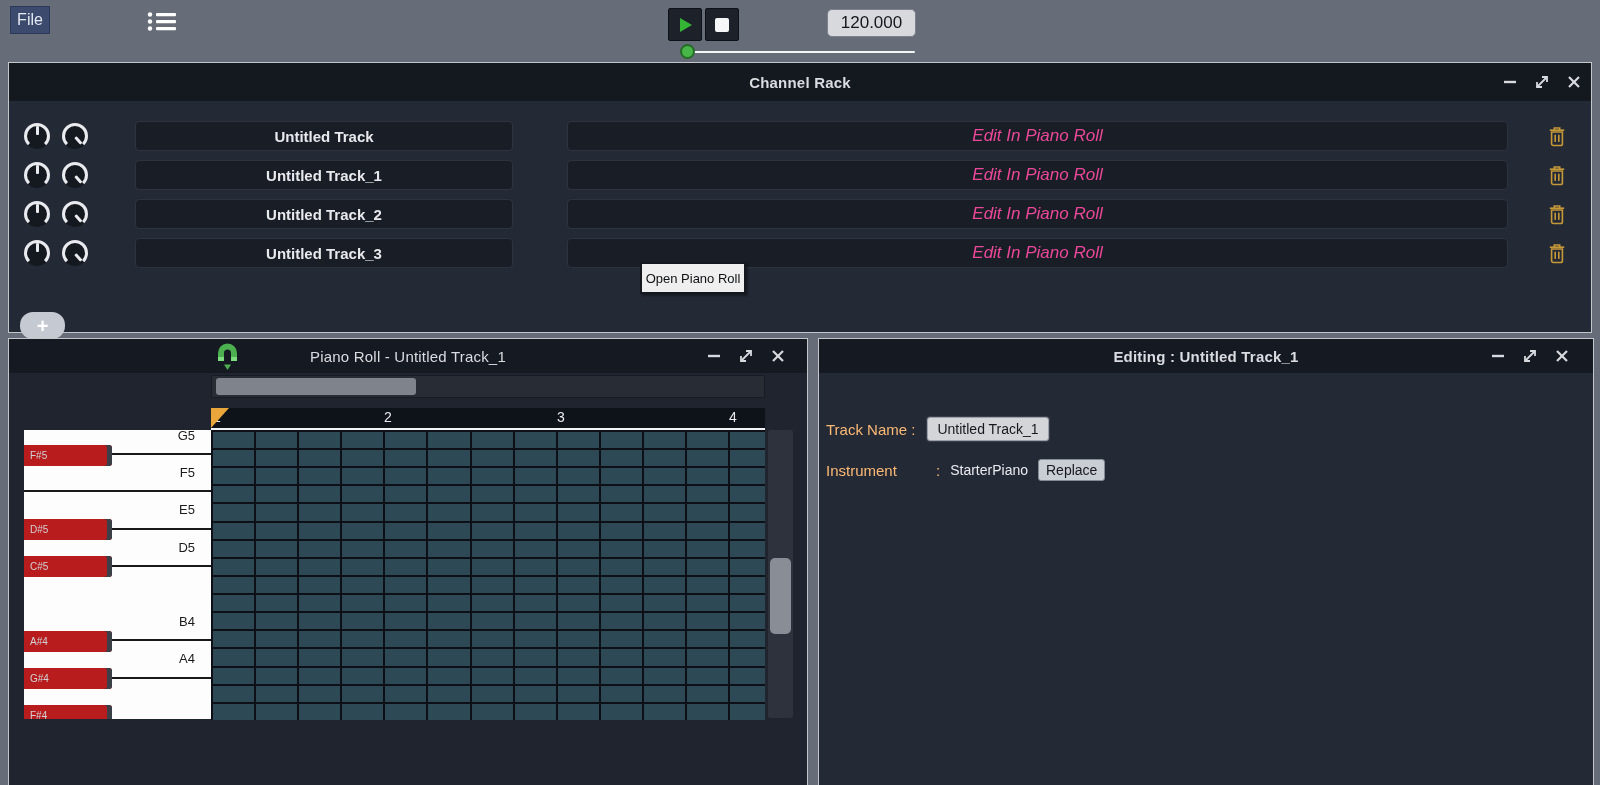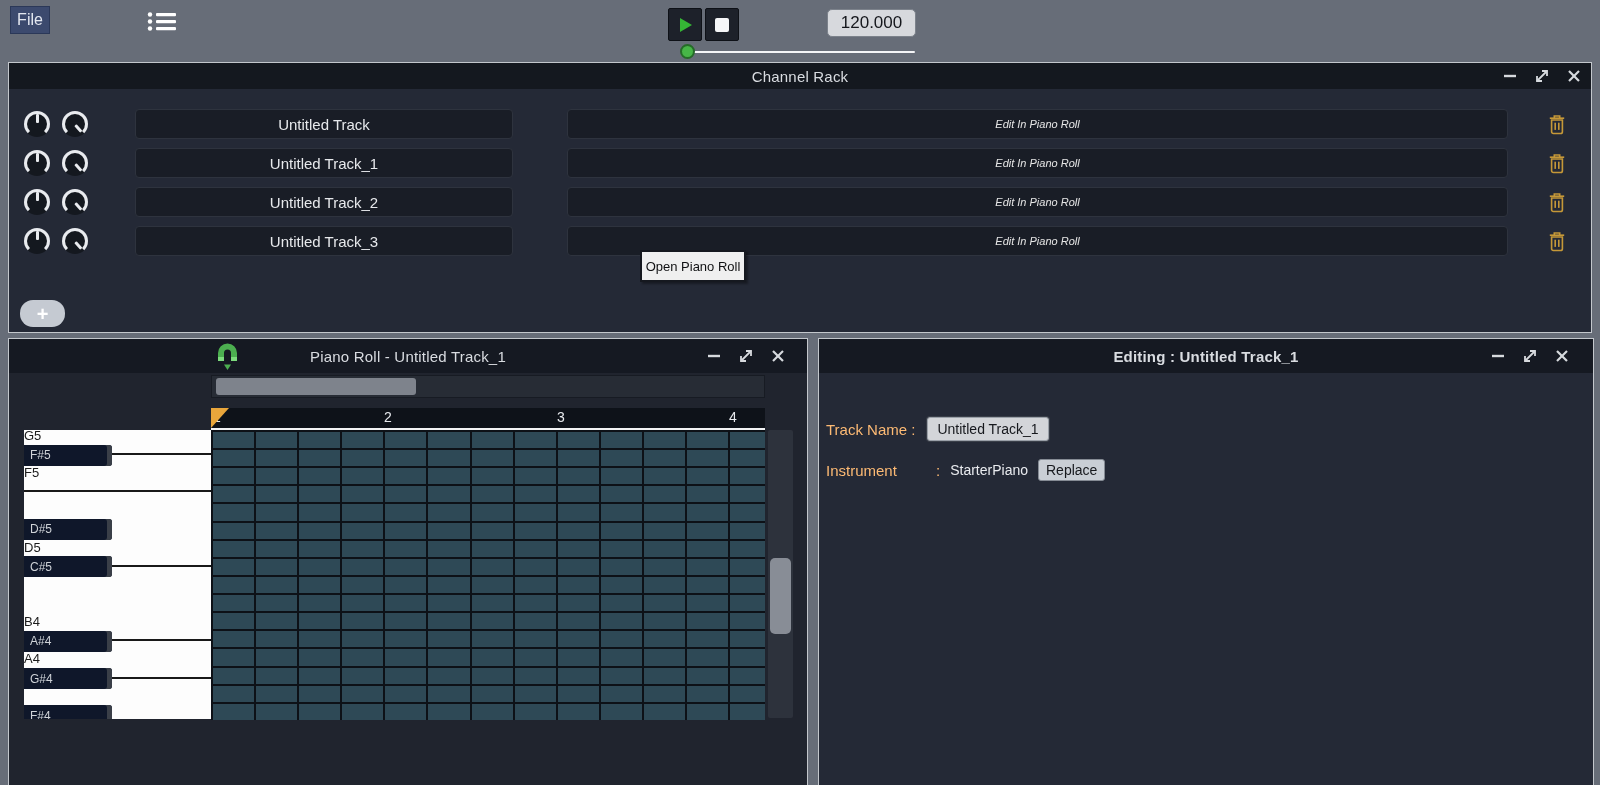--- a/index.html
+++ b/index.html
@@ -41,42 +41,42 @@
   .window { position:absolute; background:#232834; border:1px solid #c3c7cc; }
   .titlebar { position:relative; width:100%; background:#14181f; }
   .titlebar .title {
     position:absolute; left:0; right:0; top:50%; transform:translateY(-50%);
     text-align:center; color:#d9dce1; font-size:15px; letter-spacing:.2px;
   }
   .win-controls { position:absolute; top:0; bottom:0; display:flex; align-items:center; gap:14px; z-index:3; }
   .win-btn { width:18px; height:18px; display:flex; align-items:center; justify-content:center; cursor:default; }
   
   .channel-rack { left:8px; top:62px; width:1584px; height:271px; background:#242936; }
-  .channel-rack .titlebar { height:26px; }
+  .channel-rack .titlebar { height:38px;font-weight:bold; }
   .channel-rack .win-controls { right:8px; }
   .cr-content { position:relative; width:100%; height:243px; }
   .cr-row { position:absolute; left:0; width:100%; height:30px; }
   .knob {
     position:absolute; top:2px; width:26px; height:26px; border-radius:50%;
     background:#14181f; border:3px solid #e9ebef; border-bottom-color:transparent;
   }
   .knob .ind { position:absolute; inset:0; transform:rotate(var(--rot)); }
   .knob .ind::before {
     content:''; position:absolute; left:50%; top:0; width:3px; height:9px;
     margin-left:-1.5px; background:#e9ebef; border-radius:1px;
   }
   .knob-vol { left:15px; --rot:0deg; }
   .knob-pan { left:53px; --rot:138deg; }
   .cr-btn {
     position:absolute; top:0; height:30px; background:#191d26;
     border:1px solid #2e333e; border-radius:4px; color:#e7e9ec;
     display:flex; align-items:center; justify-content:center;
   }
-  .name-btn { left:126px; width:378px; font-size:15px; }
-  .edit-btn { left:558px; width:941px; font-size:11px; font-style:italic; color:#e5e5e5; }
+  .name-btn { left:126px; width:378px; font-size:15px;font-weight:bold; }
+  .edit-btn { left:558px; width:941px; font-size:17px; font-style:italic; color:#ec4899; }
   .trash-btn { position:absolute; left:1539px; top:4px; width:18px; height:23px; background:none; border:none; }
   .tooltip {
     position:absolute; left:631px; top:161px; width:106px; height:32px;
     background:#efefef; border:2px solid #15181f; color:#101113; font-size:13px;
     display:flex; align-items:center; justify-content:center;
     box-shadow:2px 2px 2px rgba(0,0,0,.35);
   }
   .add-btn {
     position:absolute; left:11px; top:211px; width:45px; height:27px; border:none;
     background:#c5cad2; border-radius:13px; color:#ffffff; font-size:20px; font-weight:bold;
@@ -105,28 +105,28 @@
     position:absolute; left:0; top:0; width:18px; height:20px; z-index:2;
     background:#e9a63b; clip-path:polygon(0 0, 100% 0, 0 100%);
   }
   .keyboard {
     position:absolute; left:15px; top:91px; width:187px; height:289px;
     background:#fdfdfd; overflow:hidden;
   }
   .wkey {
     position:absolute; left:0; right:0; height:37.3px;
     background:#fdfdfd; border-bottom:2px solid #191919;
-    display:flex; align-items:center; justify-content:flex-start; padding-right:16px;
+    display:flex; align-items:center; justify-content:flex-end; padding-right:16px;
     color:#1b1b1b; font-size:13px;
   }
   .bkey {
-    position:absolute; left:0; width:88px; height:21px; background:#0f172a;
+    position:absolute; left:0; width:88px; height:21px; background:#b91c1c;
     border-radius:0 3px 3px 0; box-shadow:inset -5px 0 0 #3a3f48;
     display:flex; align-items:center; padding-left:6px;
-    color:#cfd3d8; font-size:12px; z-index:2;
+    color:#cfd3d8; font-size:10px; z-index:2;
   }
   .note-grid {
     position:absolute; left:202px; top:91px; width:554px; height:290px;
     background-color:#2e4956;
     background-image:
       repeating-linear-gradient(to right, #0d1117 0 2px, transparent 2px 43.1px),
       repeating-linear-gradient(to bottom, #0d1117 0 2px, transparent 2px 18.12px);
   }
   .pr-vscroll {
     position:absolute; left:759px; top:91px; width:25px; height:288px;
@@ -357,20 +357,23 @@
     <div class="playhead"></div>
   </div>
 
   <div class="keyboard">
     <div class="wkey" style="top:-12.3px">
         <span>G5</span>
       </div>
     <div class="wkey" style="top:25px">
         <span>F5</span>
       </div>
+    <div class="wkey" style="top:62.3px">
+        <span>E5</span>
+      </div>
     <div class="wkey" style="top:99.5px">
         <span>D5</span>
       </div>
     <div class="wkey" style="top:174px">
         <span>B4</span>
       </div>
     <div class="wkey" style="top:211.3px">
         <span>A4</span>
       </div>
     <div class="wkey" style="top:285.8px"></div>

